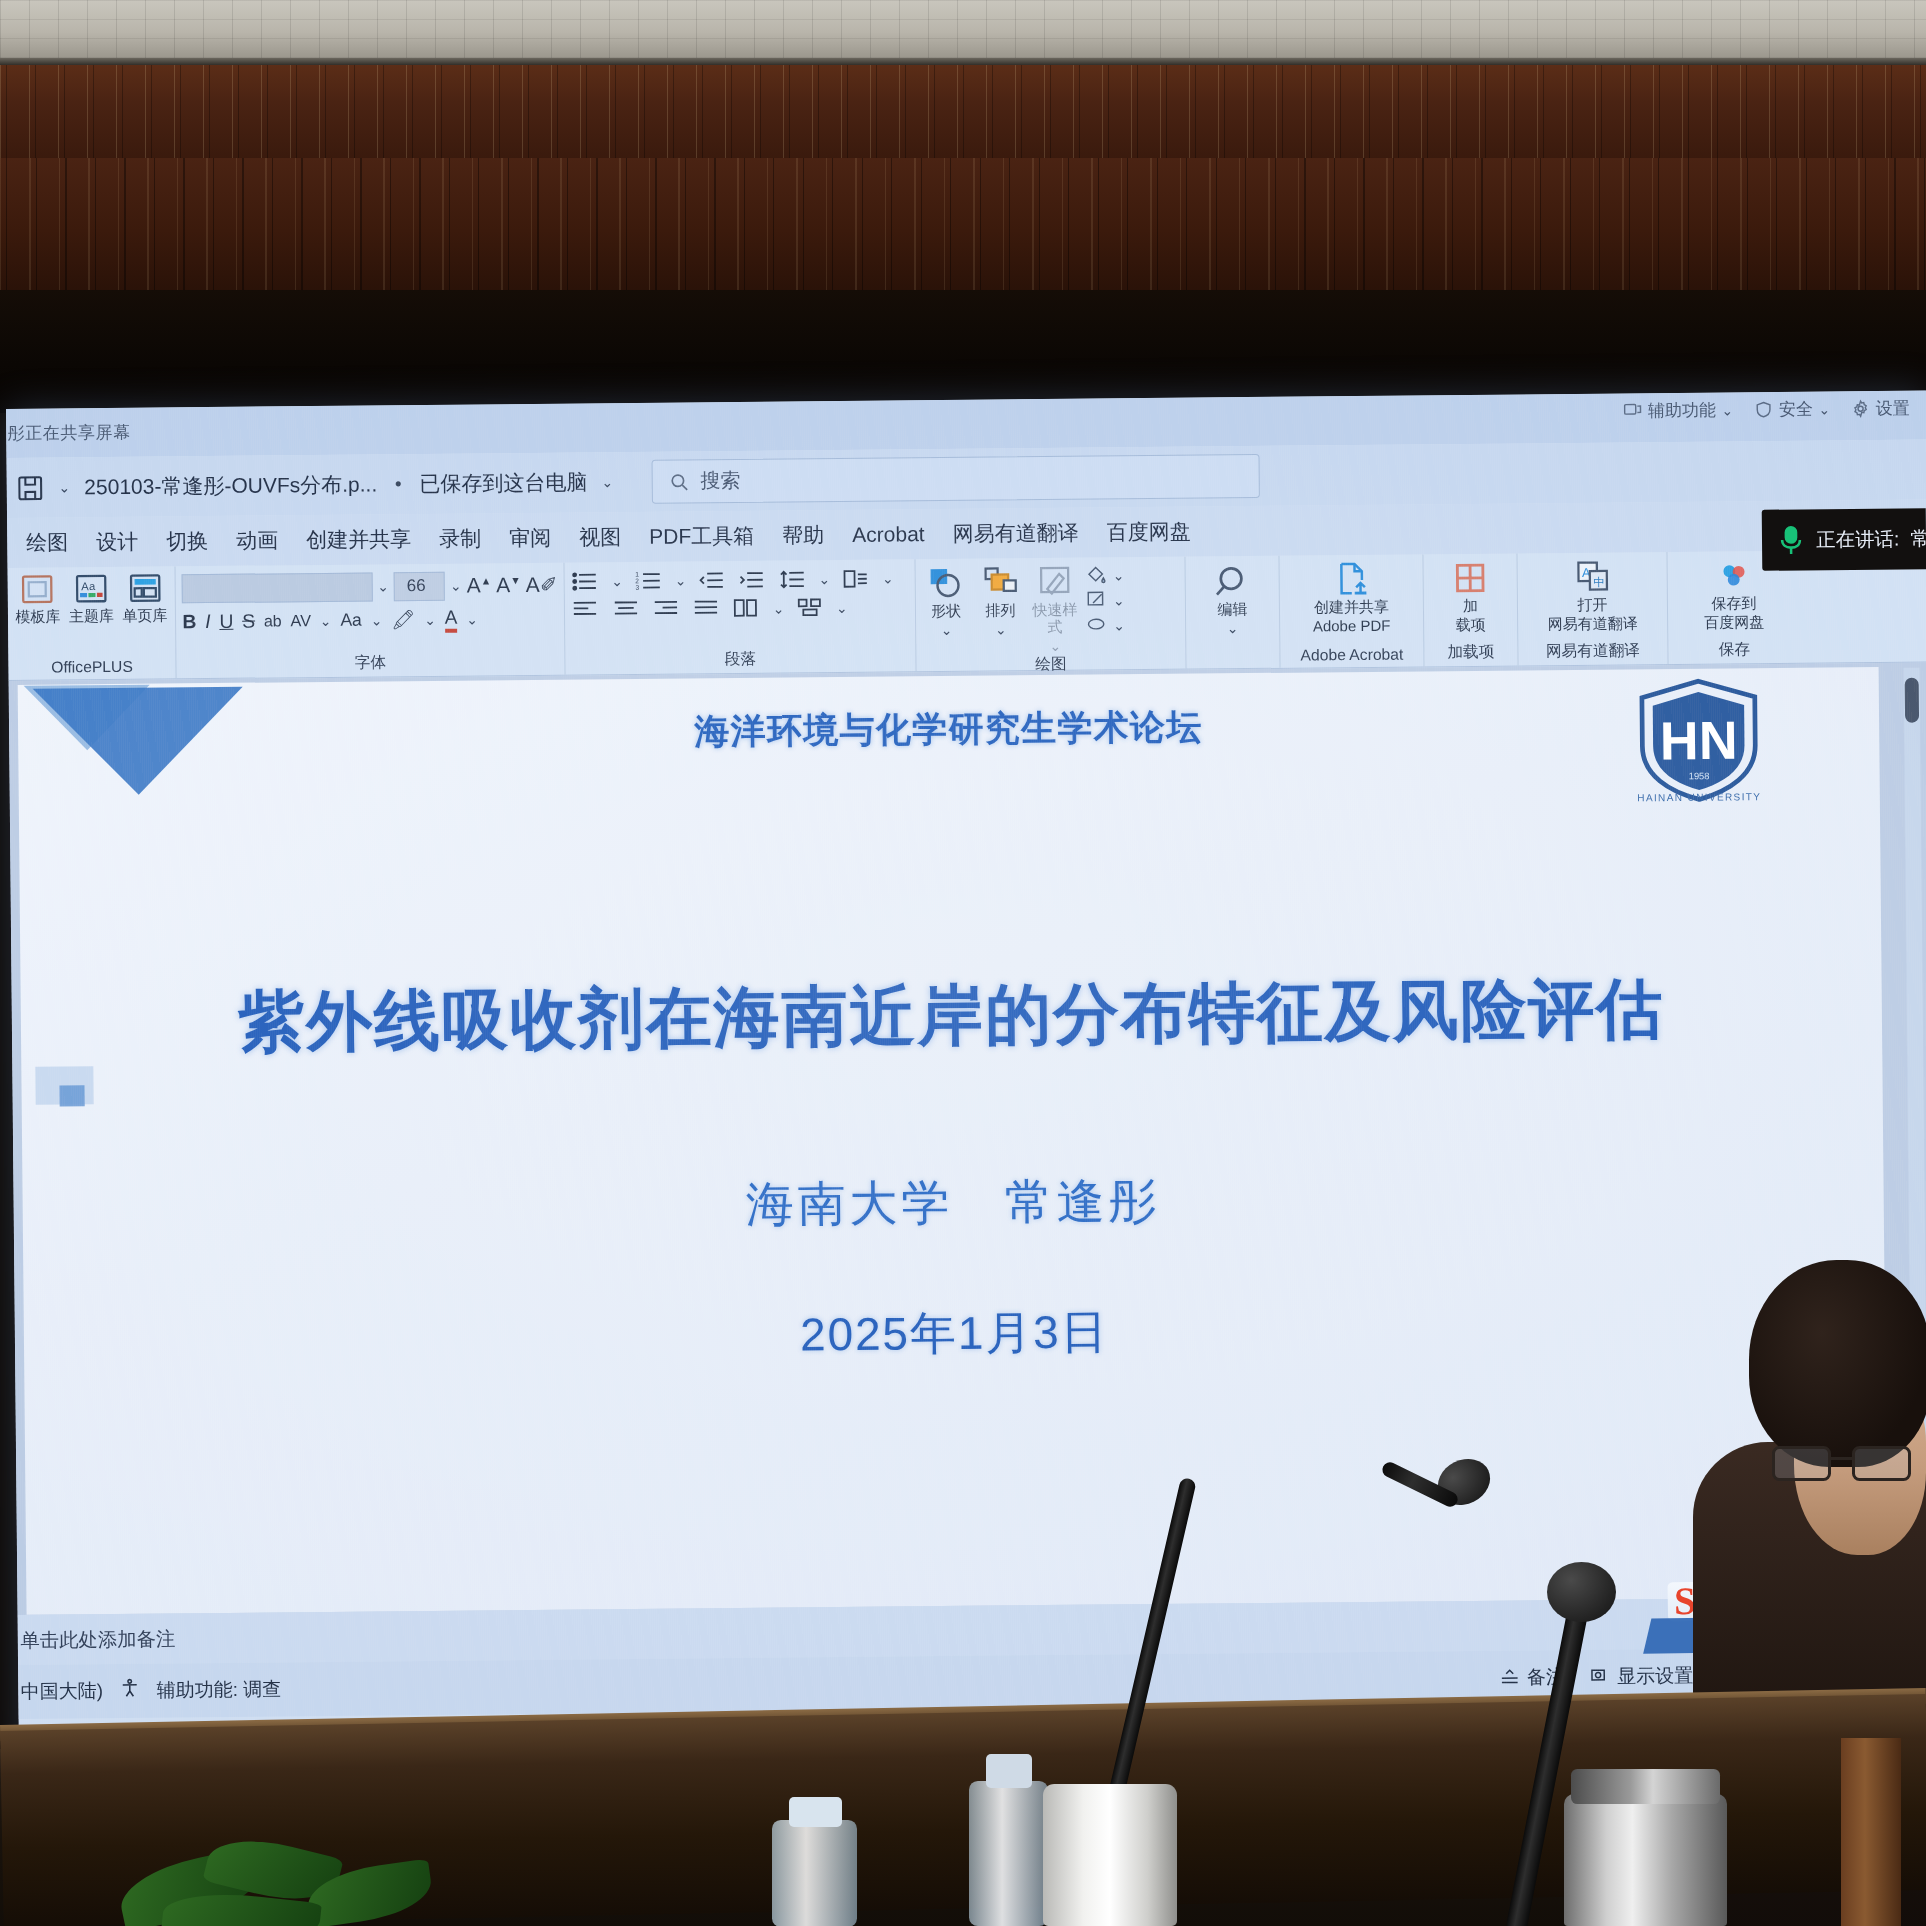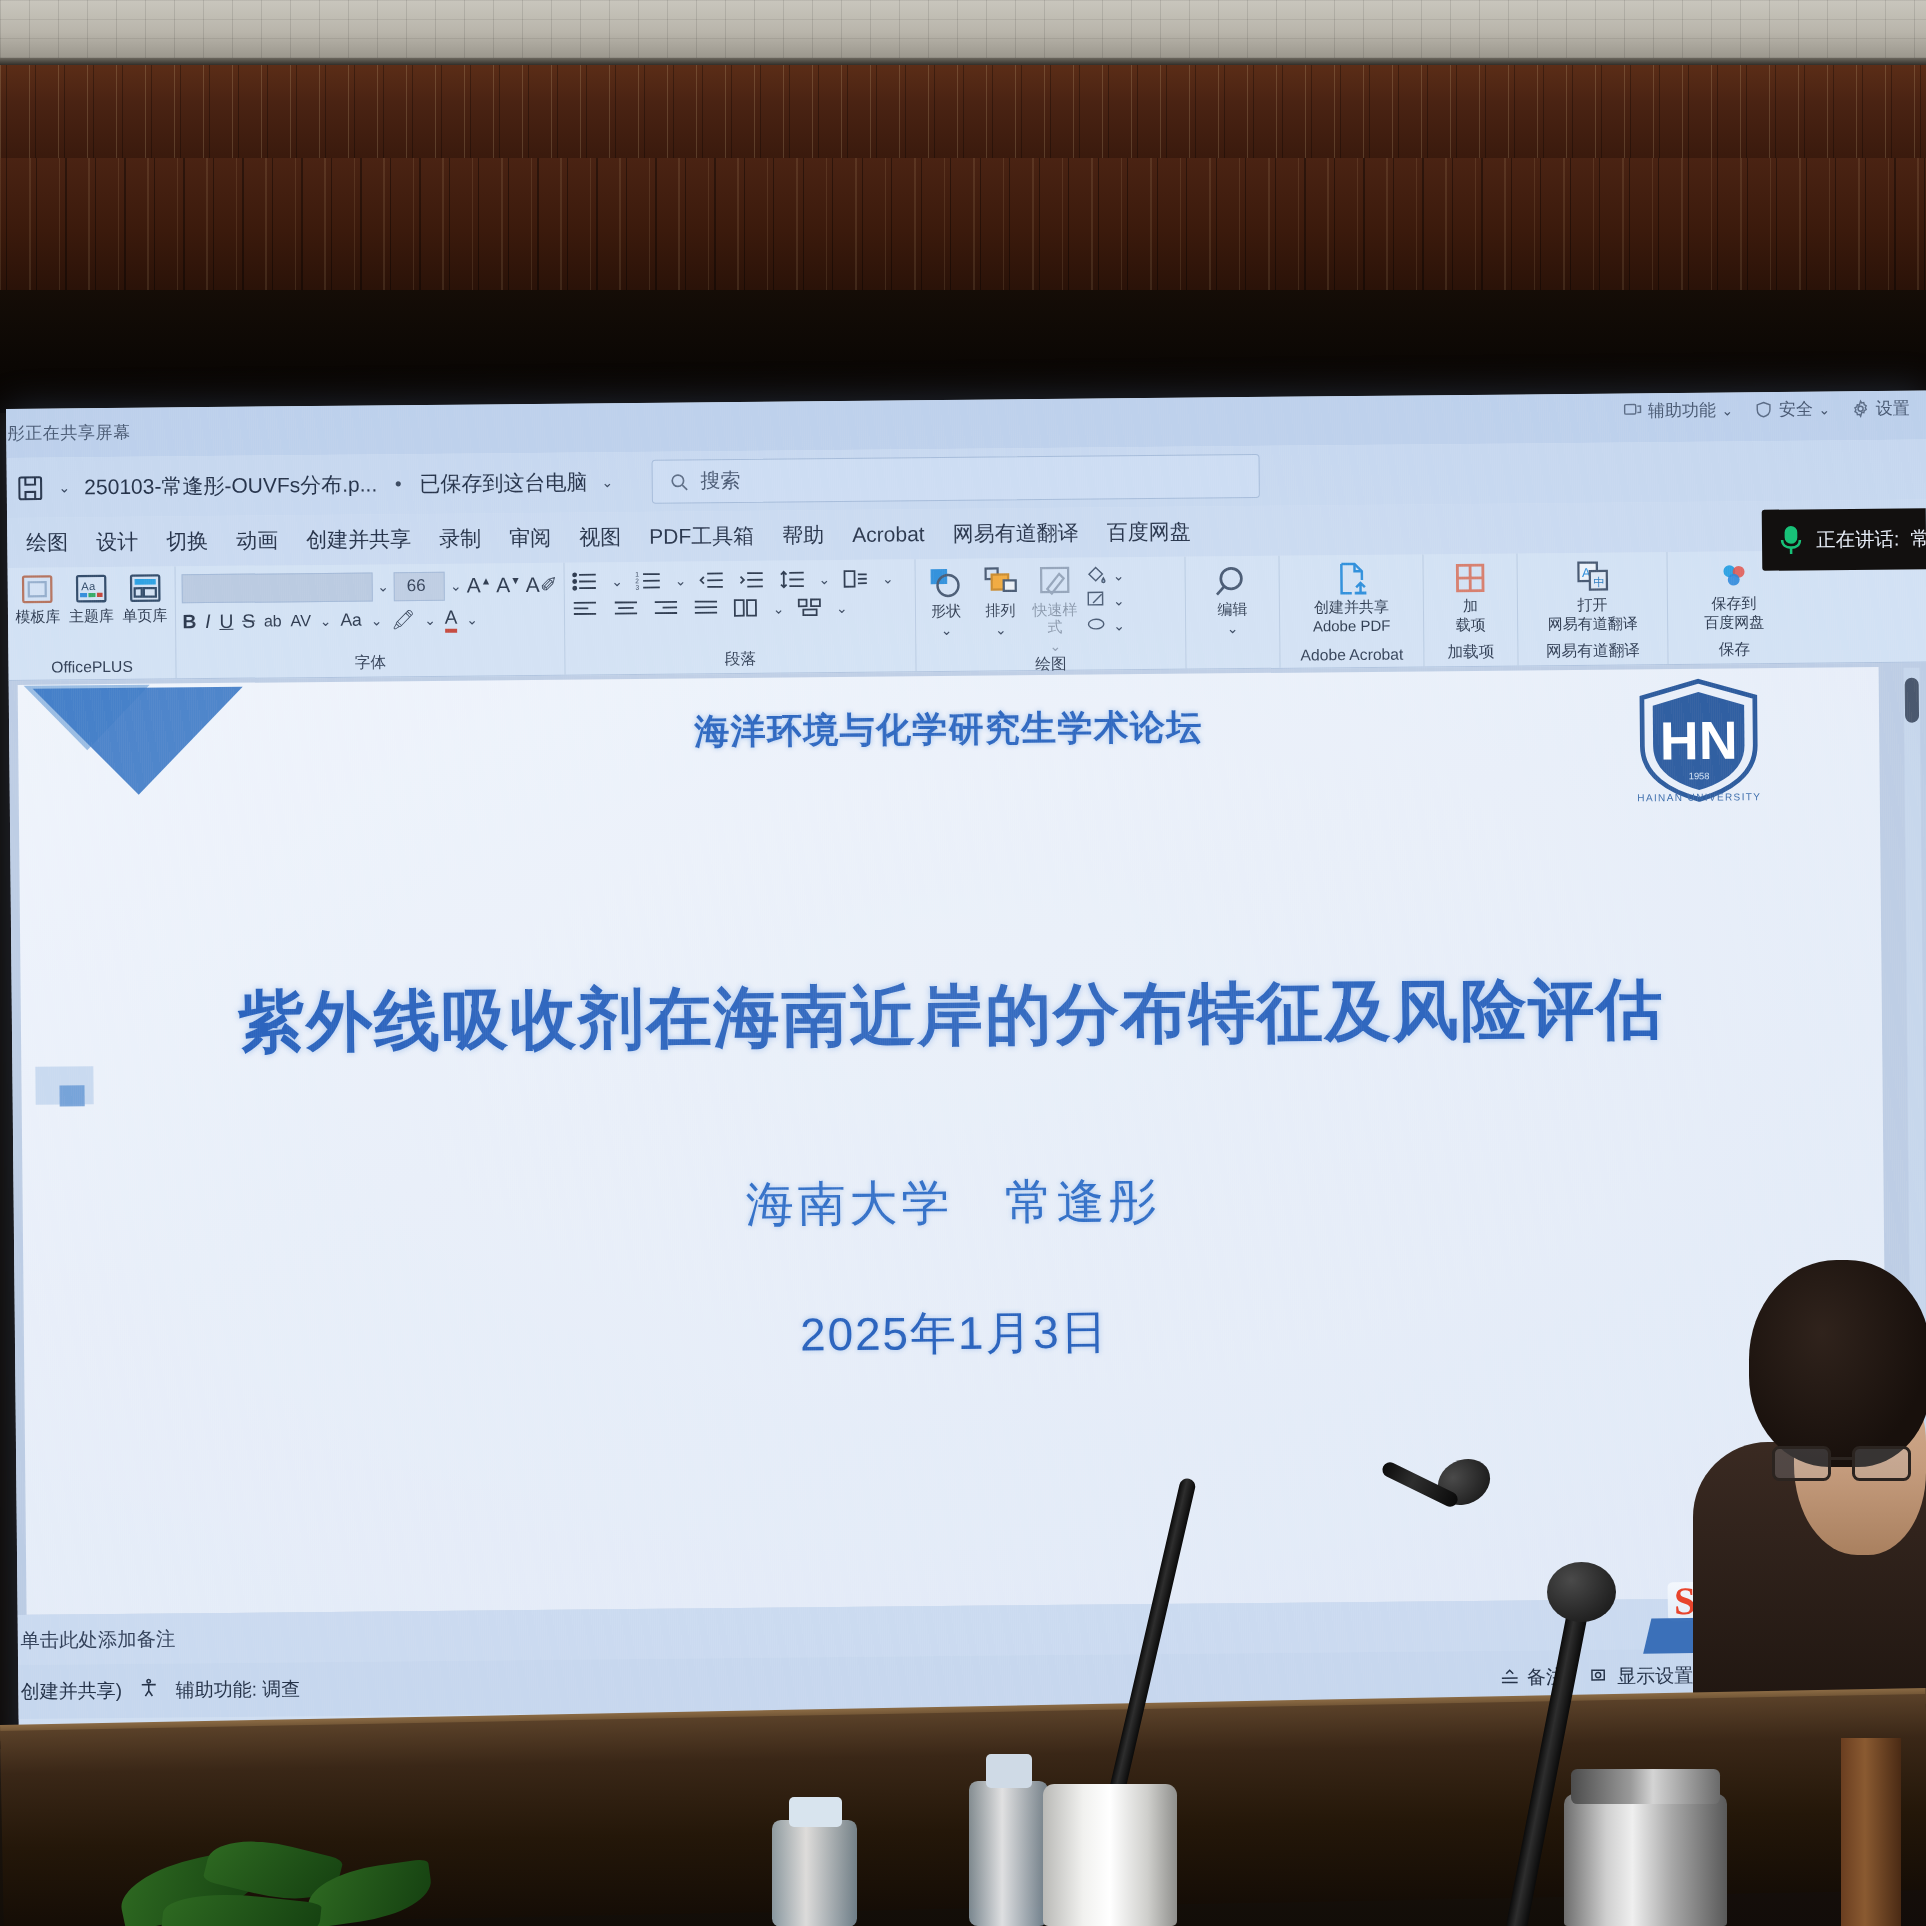--- a/index.html
+++ b/index.html
@@ -723,21 +723,21 @@
     <svg class="cursor-arrow" width="22.6" height="33" viewBox="0 0 18 26" style="position:absolute;left:721px;top:433px;">
       <path d="M1 1 L1 20 L6 15 L9.5 23 L12.5 21.5 L9 14 L16 14 Z" fill="#5b6b82" stroke="#2a3547" stroke-width="1"></path>
     </svg>
   </div>
 
   <div class="notes">
     <span class="ph">单击此处添加备注</span>
   </div>
 
   <div class="statusbar">
-    <span>创建并共享)</span>
+    <span>中国大陆)</span>
     <span>
       <svg width="21" height="21" viewBox="0 0 24 24" fill="none" stroke="#1b283d" stroke-width="1.8">
         <circle cx="12" cy="4" r="2"></circle>
           <path d="M4 8h16M12 8v7M12 15l-4 6M12 15l4 6"></path>
         </svg>
     </span>
     <span>辅助功能: 调查</span>
 
     <div class="sb-right">
       <span style="display:flex;align-items:center;gap:6.3px;">

